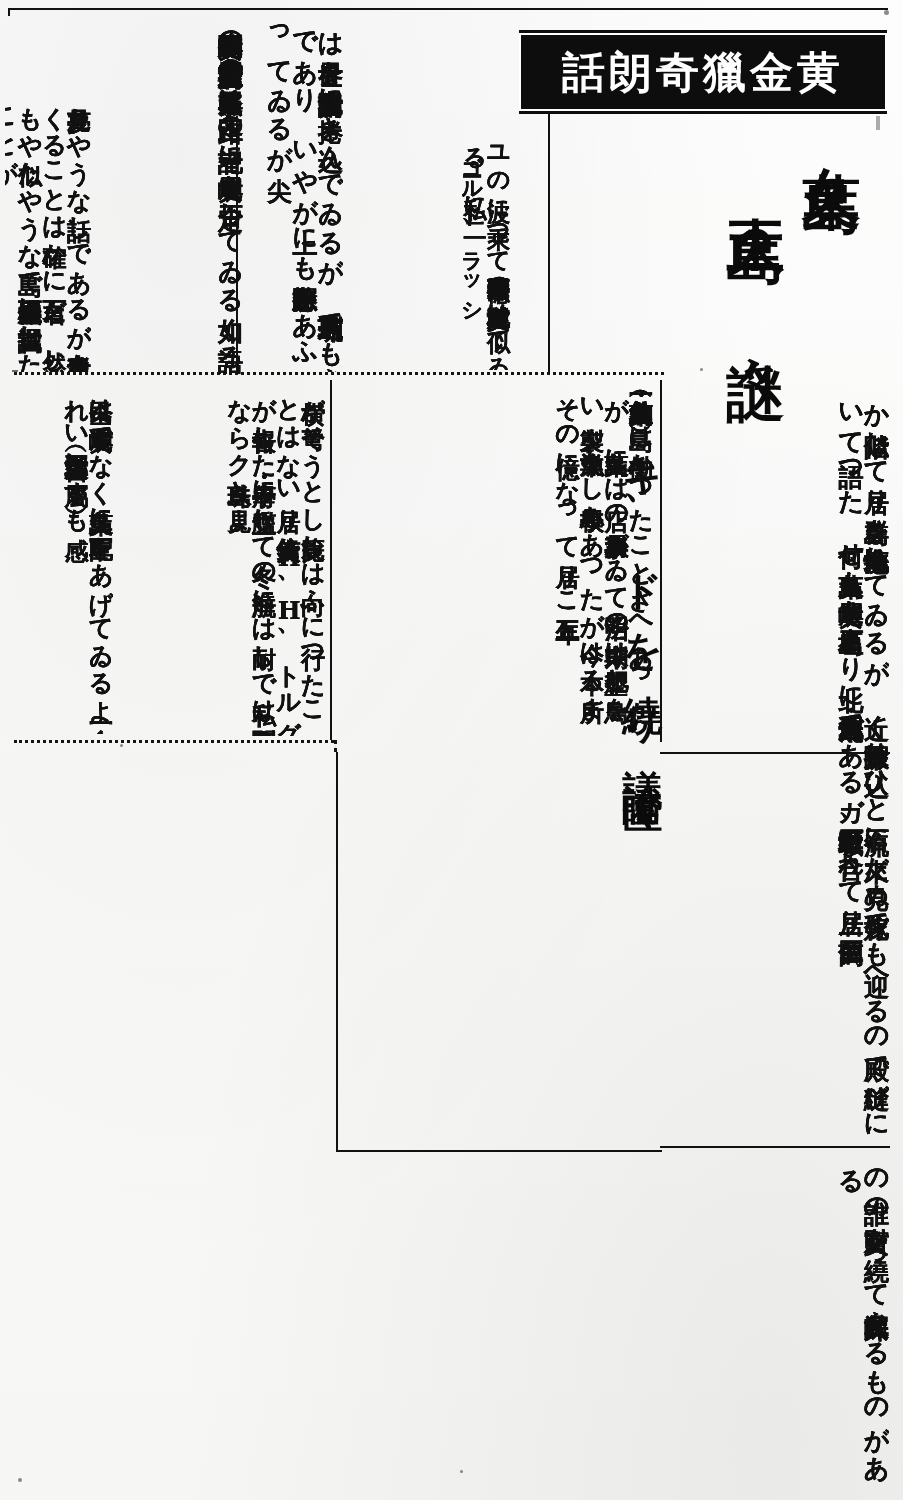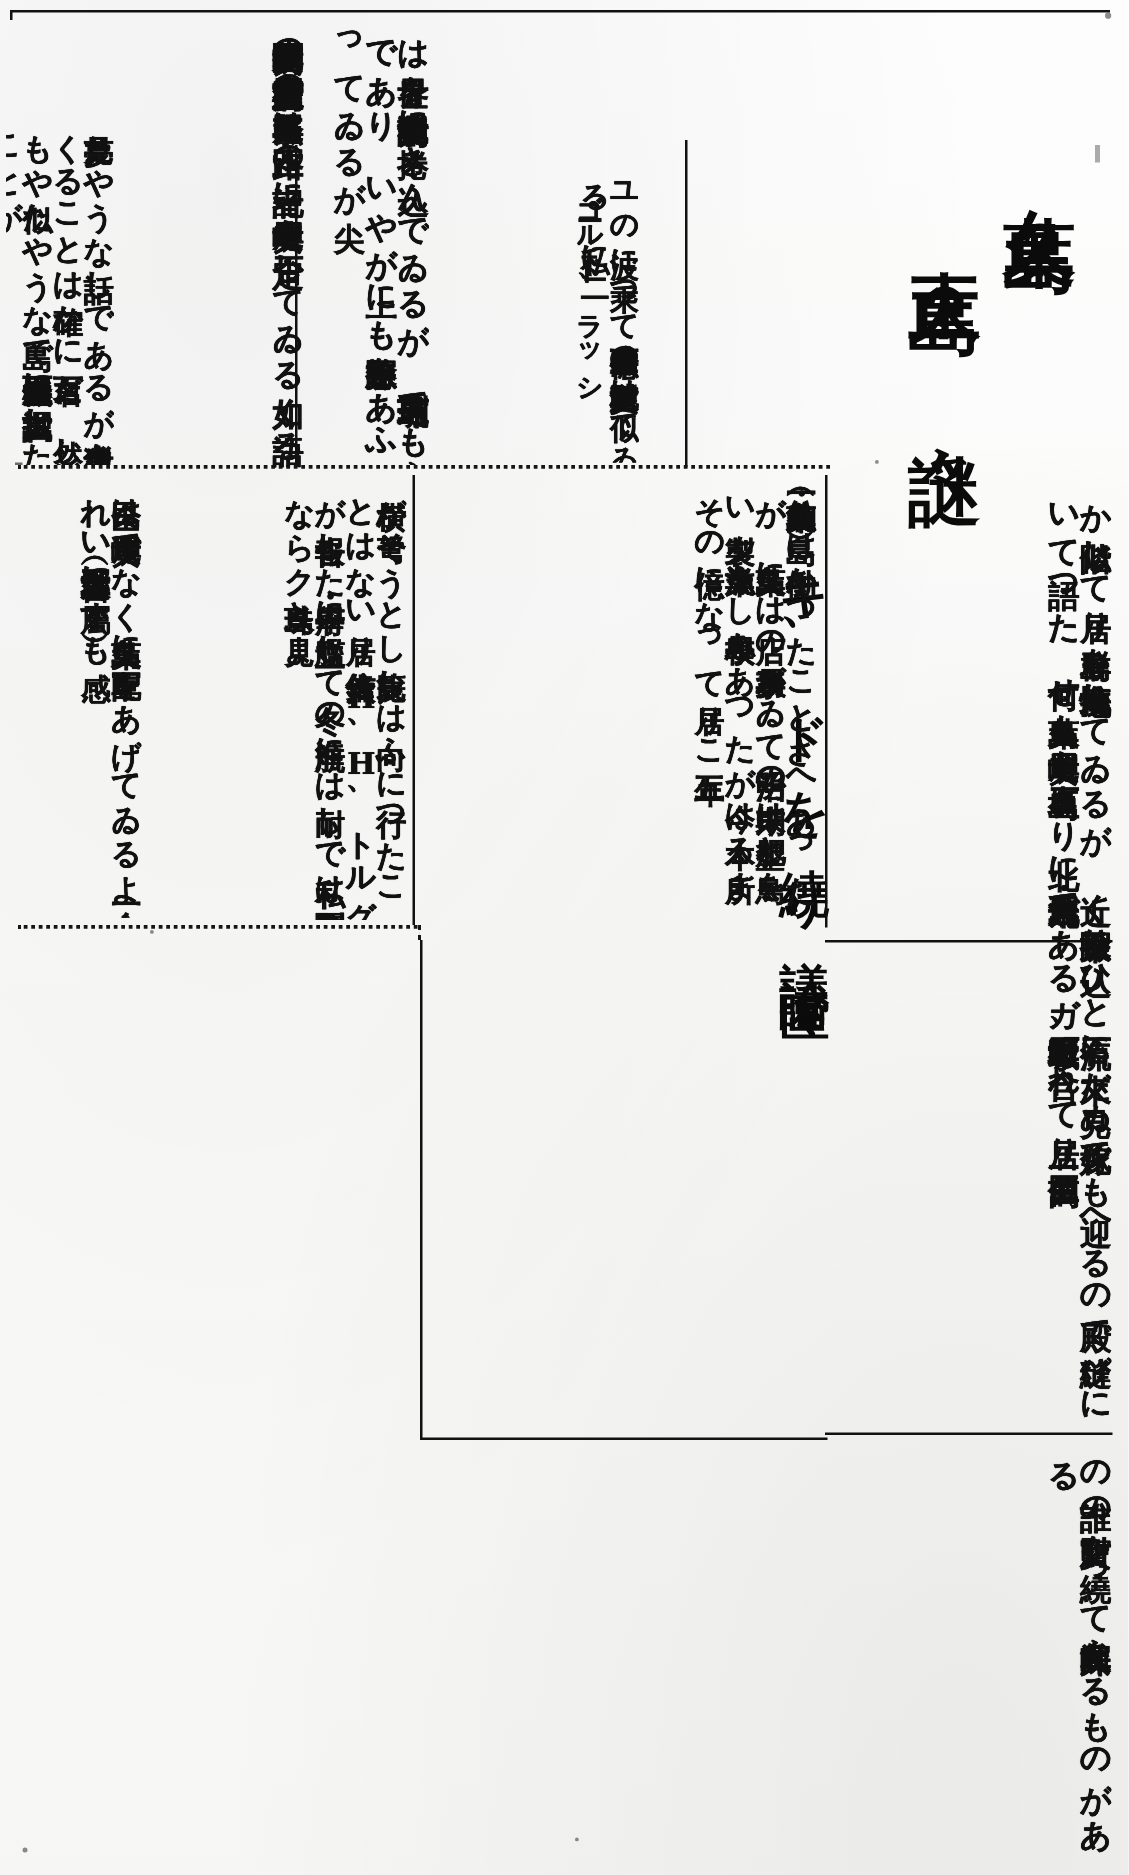--- a/index.html
+++ b/index.html
@@ -107,20 +107,23 @@
     position: absolute;
     background: #101010;
     opacity: .85;
   }
 </style>
 </head>
 <body>
 
 <div id="page">
 
+  <div id="masthead">
+    <div class="txt">黄金獵奇朗話</div>
+  </div>
 
   <div class="headline" id="hl1">久葉島？</div>
   <div class="headline" id="hl2">大正島？　謎々</div>
   <div class="headline" id="hl3">キ、ドを繞り議論區々</div>
 
   <div class="rule" style="left:8px; top:8px; width:880px; height:2px;"></div>
   <div class="rule" style="left:8px; top:8px; width:2px; height:8px;"></div>
 
   <div class="dotrule" style="left:14px; top:372px; width:650px;"></div>
   <div class="dotrule" style="left:14px; top:740px; width:320px;"></div>

